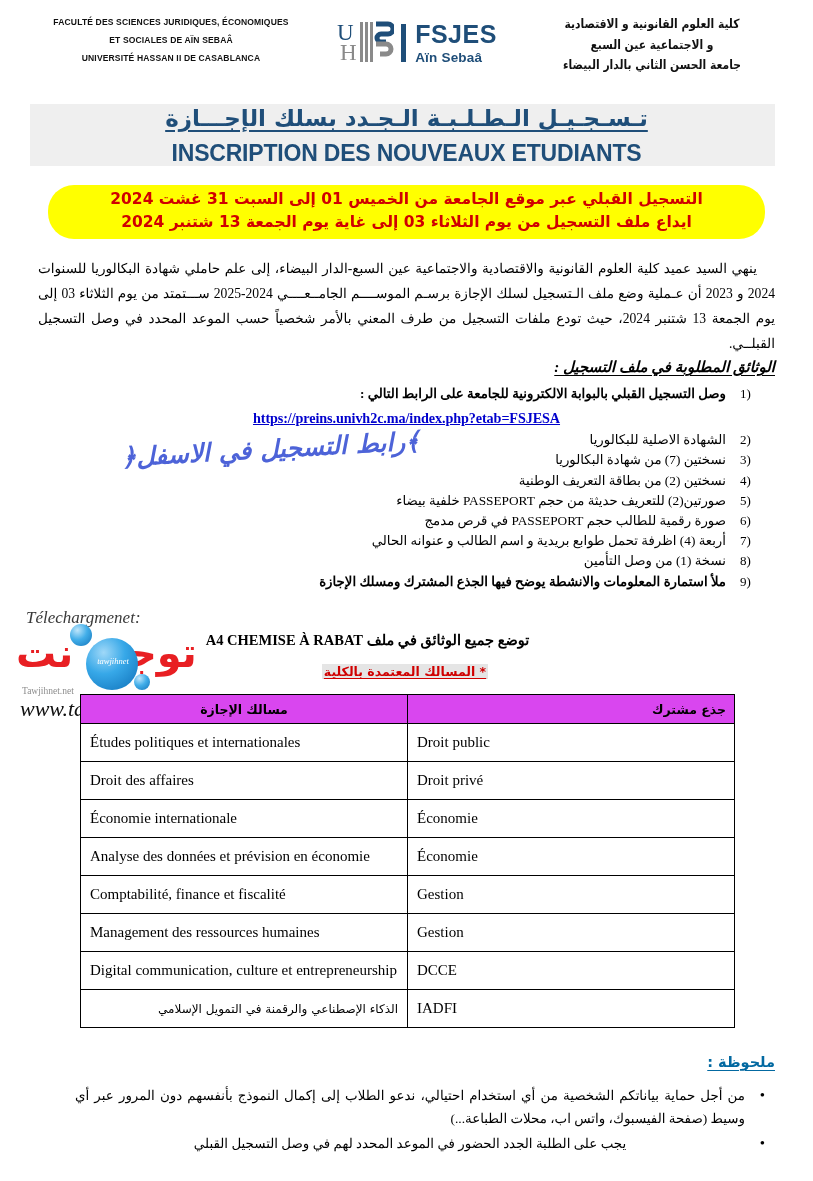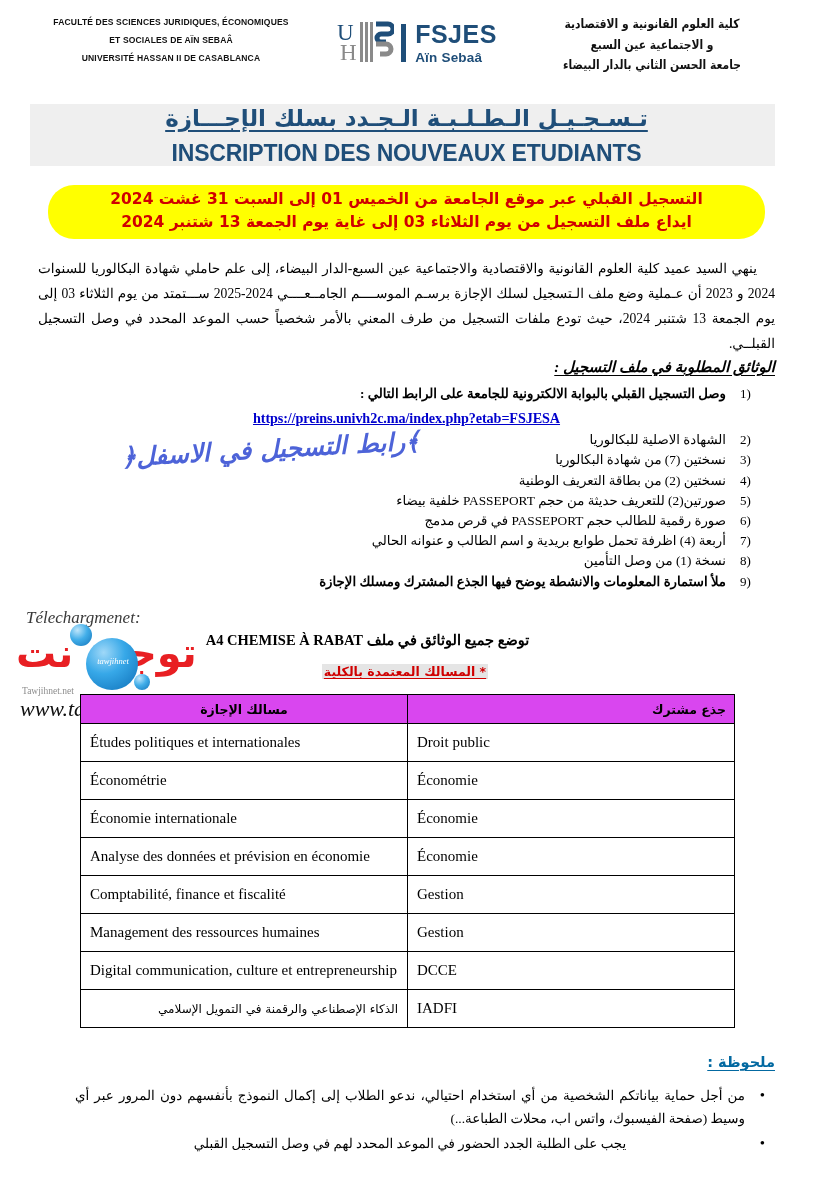--- a/index.html
+++ b/index.html
@@ -534,22 +534,22 @@
       <th>مسالك الإجازة</th>
       <th class="h-sector">جذع مشترك</th>
     </tr>
   </thead>
   <tbody>
     <tr>
       <td class="c-filiere">Études politiques et internationales</td>
       <td class="c-tronc">Droit public</td>
     </tr>
     <tr>
-      <td class="c-filiere">Économétrie</td>
-      <td class="c-tronc">Économie</td>
+      <td class="c-filiere">Droit des affaires</td>
+      <td class="c-tronc">Droit privé</td>
     </tr>
     <tr>
       <td class="c-filiere">Économie internationale</td>
       <td class="c-tronc">Économie</td>
     </tr>
     <tr>
       <td class="c-filiere">Analyse des données et prévision en économie</td>
       <td class="c-tronc">Économie</td>
     </tr>
     <tr>

